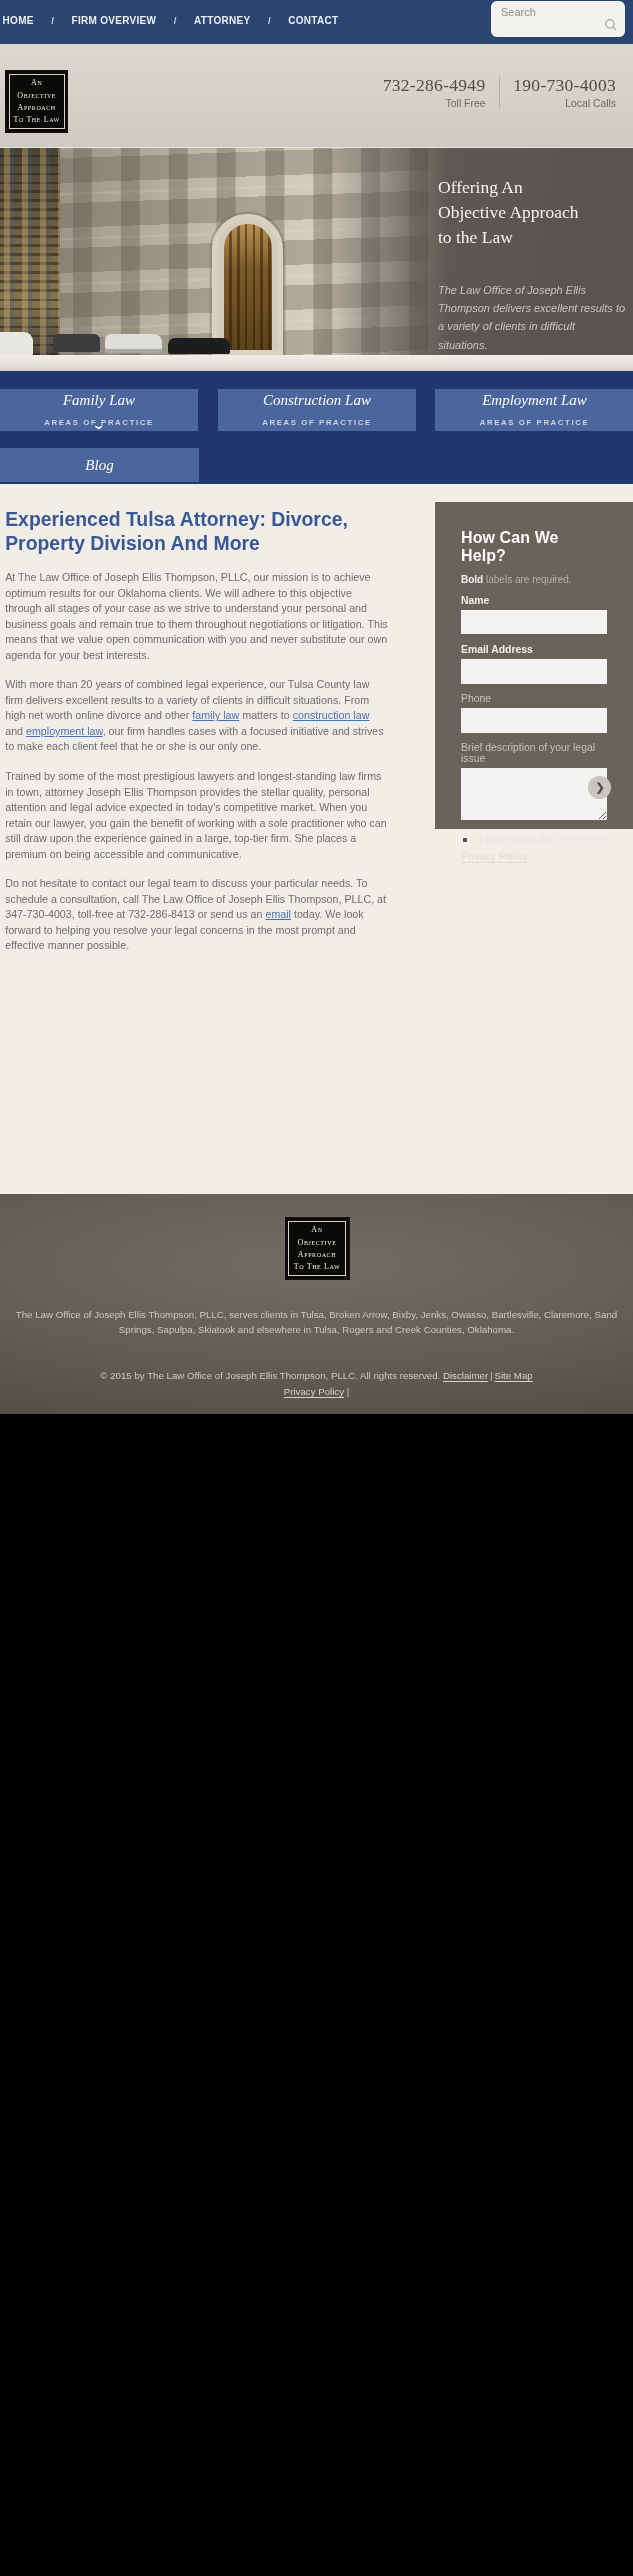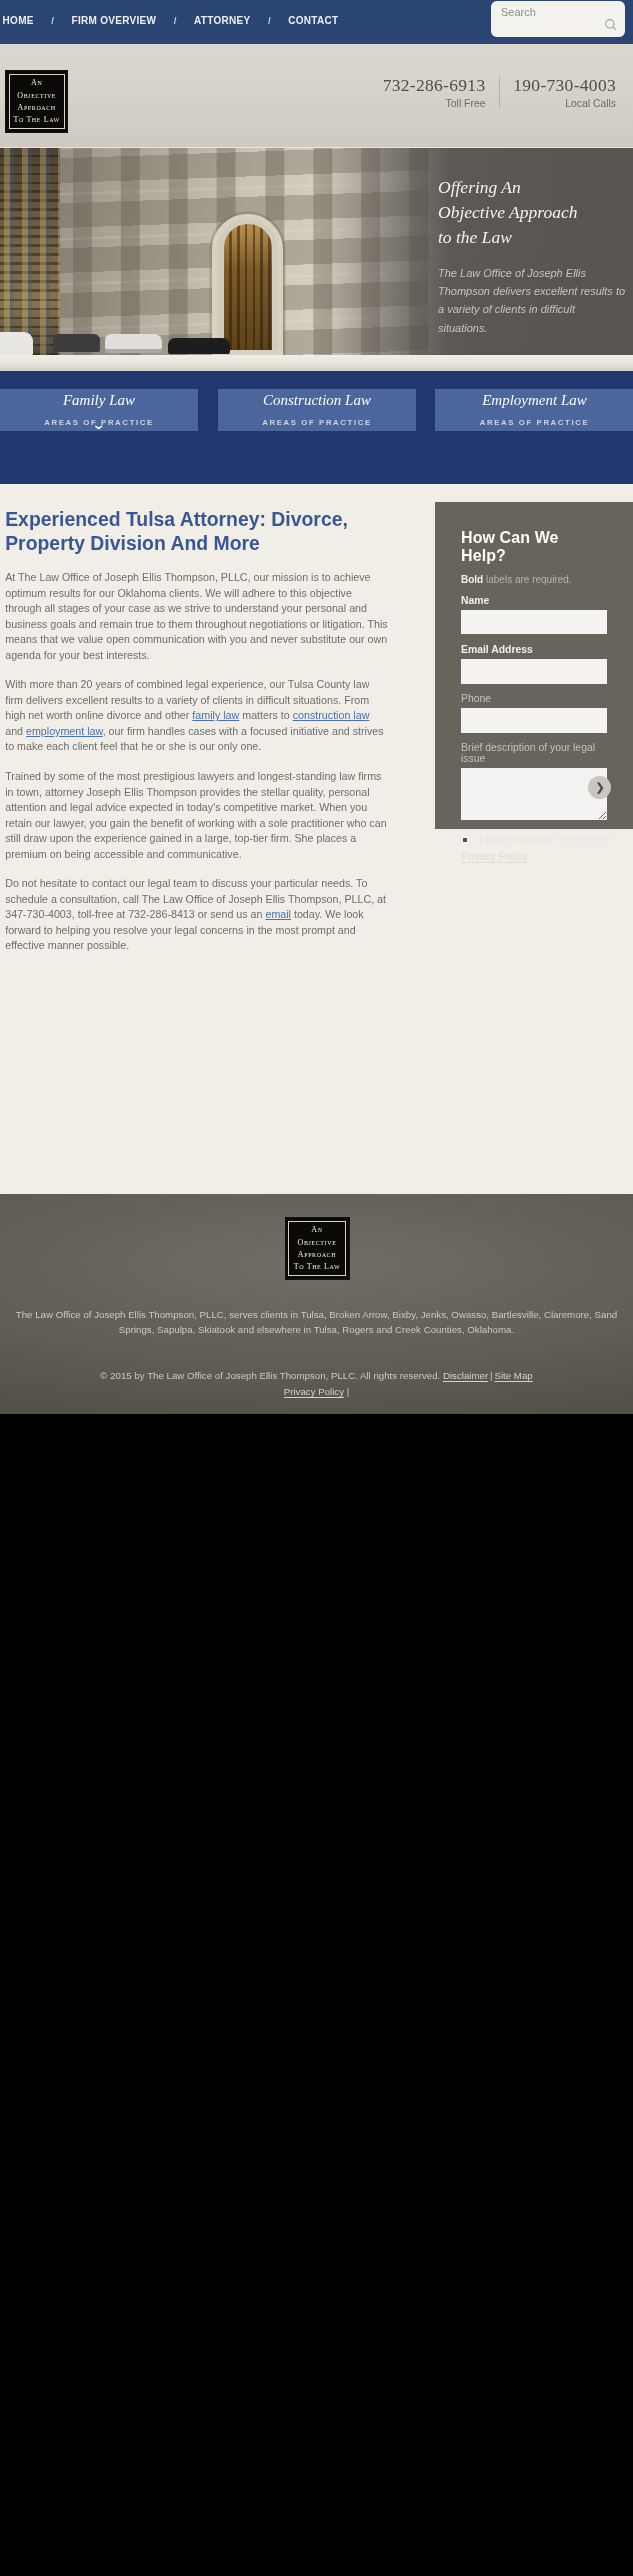--- a/index.html
+++ b/index.html
@@ -41,22 +41,22 @@
   .hp-door { position: absolute; inset: 5.2px 6.5px 0 6.5px; border-radius: 28.5px 28.5px 0 0; background:
       repeating-linear-gradient(90deg, rgba(0,0,0,0) 0 5.2px, rgba(40,25,8,.5) 5.2px 7.8px),
       linear-gradient(180deg, #b98f4e 0%, #7e5c29 35%, #5d421a 100%); }
   .hp-car { position: absolute; }
   .car0 { left: -14.2px; bottom: 0; width: 47px; height: 23px; background: #e9e7e2; border-radius: 6.5px 9px 1.3px 1.3px; }
   .car1 { left: 53px; bottom: 3.2px; width: 47px; height: 17.5px; background: #3c3c3e; border-radius: 5.2px 5.8px 1.9px 1.9px; }
   .car2 { left: 105px; bottom: 1.9px; width: 57px; height: 19px; background: #e0ded9; border-radius: 5.8px 7.8px 1.9px 1.9px; box-shadow: inset 0 -3.9px 0 rgba(70,70,72,.35); }
   .car3 { left: 168px; bottom: 0.6px; width: 62px; height: 16px; background: #1d1d20; border-radius: 7.1px 7.8px 1.9px 1.9px; }
   .hero-overlay { position: absolute; inset: 0; background: linear-gradient(90deg, rgba(86,83,78,0) 50%, rgba(86,83,78,.55) 62%, rgba(85,82,77,.93) 71%, rgba(86,83,78,.95) 100%); }
   .hero-text { position: absolute; left: 438px; top: 27px; width: 189px; }
-  .hero-text h2 span { display: block; font-family: "Liberation Serif", serif; font-style: italic; font-weight: 500; font-size: 17.5px; line-height: 1.42; color: #f5f3ef; }
-  .hero-text p { margin-top: 14px; font-style: italic; font-size: 11px; line-height: 1.68; color: #c7c4bf; }
+  .hero-text h2 span { display: block; font-family: "Liberation Serif", serif; font-weight: 500; font-size: 17.5px; line-height: 1.42; color: #f5f3ef; }
+  .hero-text p { margin-top: 31px; font-style: italic; font-size: 11px; line-height: 1.68; color: #c7c4bf; }
 
   
   .strip { height: 16px; background: linear-gradient(180deg, #f1eee7 0%, #e6e3db 55%, #d4d0c7 100%); }
 
   
   .band { position: relative; height: 113px; background: var(--band-blue, #20386e); }
   .pbtn { position: absolute; background: var(--button-blue, #4b669c); display: flex; flex-direction: column; align-items: center; justify-content: center; cursor: pointer; }
   .pb1 { left: 0; top: 17.5px; width: 198px; height: 42px; }
   .pb2 { left: 218px; top: 17.5px; width: 198px; height: 42px; }
   .pb3 { left: 435px; top: 17.5px; width: 199px; height: 42px; }
@@ -128,21 +128,21 @@
     <div class="logo logo-m">
       <div class="logo-inner">
         <span>An</span>
         <span>Objective</span>
         <span>Approach</span>
         <span>To The Law</span>
       </div>
     </div>
     <div class="phones">
       <div class="phone">
-        <div class="num">732-286-6913</div>
+        <div class="num">732-286-4949</div>
         <div class="plabel">Toll Free</div>
       </div>
       <div class="pdivider"></div>
       <div class="phone">
         <div class="num">190-730-4003</div>
         <div class="plabel">Local Calls</div>
       </div>
     </div>
   </header>
 
@@ -177,20 +177,23 @@
       <div class="pbtn-sub">AREAS OF PRACTICE</div>
       <span class="pbtn-chev">❯</span>
     </div>
     <div class="pbtn pb2">
       <div class="pbtn-title">Construction Law</div>
       <div class="pbtn-sub">AREAS OF PRACTICE</div>
     </div>
     <div class="pbtn pb3">
       <div class="pbtn-title">Employment Law</div>
       <div class="pbtn-sub">AREAS OF PRACTICE</div>
+    </div>
+    <div class="pbtn pblog">
+      <div class="pbtn-title">Blog</div>
     </div>
   </section>
 
   <section class="content">
     <div class="maincol">
       <h1>Experienced Tulsa Attorney: Divorce, Property Division And More</h1>
       <p>At The Law Office of Joseph Ellis Thompson, PLLC, our mission is to achieve optimum results for our Oklahoma clients. We will adhere to this objective through all stages of your case as we strive to understand your personal and business goals and remain true to them throughout negotiations or litigation. This means that we value open communication with you and never substitute our own agenda for your best interests.</p>
       <p><span>With more than 20 years of combined legal experience, our Tulsa County law firm delivers excellent results to a variety of clients in difficult situations. From high net worth online divorce and other </span><a href="#">family law</a><span> matters to </span><a href="#">construction law</a><span> and </span><a href="#">employment law</a><span>, our firm handles cases with a focused initiative and strives to make each client feel that he or she is our only one.</span></p>
       <p>Trained by some of the most prestigious lawyers and longest-standing law firms in town, attorney Joseph Ellis Thompson provides the stellar quality, personal attention and legal advice expected in today's competitive market. When you retain our lawyer, you gain the benefit of working with a sole practitioner who can still draw upon the experience gained in a large, top-tier firm. She places a premium on being accessible and communicative.</p>
       <p><span>Do not hesitate to contact our legal team to discuss your particular needs. To schedule a consultation, call The Law Office of Joseph Ellis Thompson, PLLC, at 347-730-4003, toll-free at 732-286-8413 or send us an </span><a href="#">email</a><span> today. We look forward to helping you resolve your legal concerns in the most prompt and effective manner possible.</span></p>

